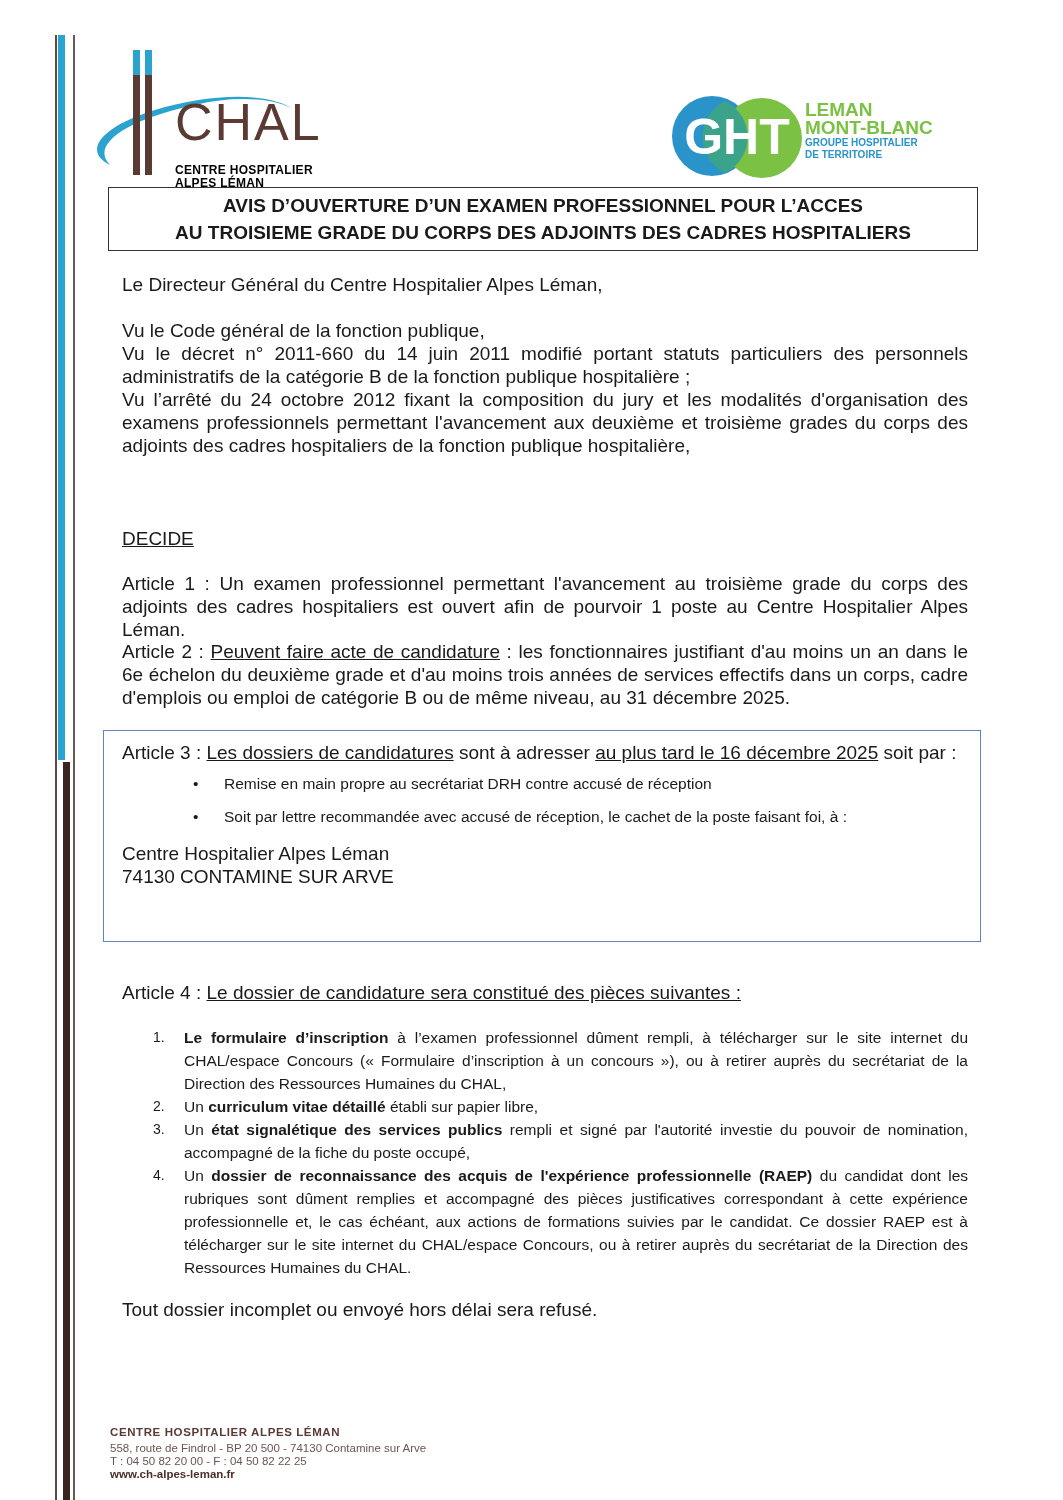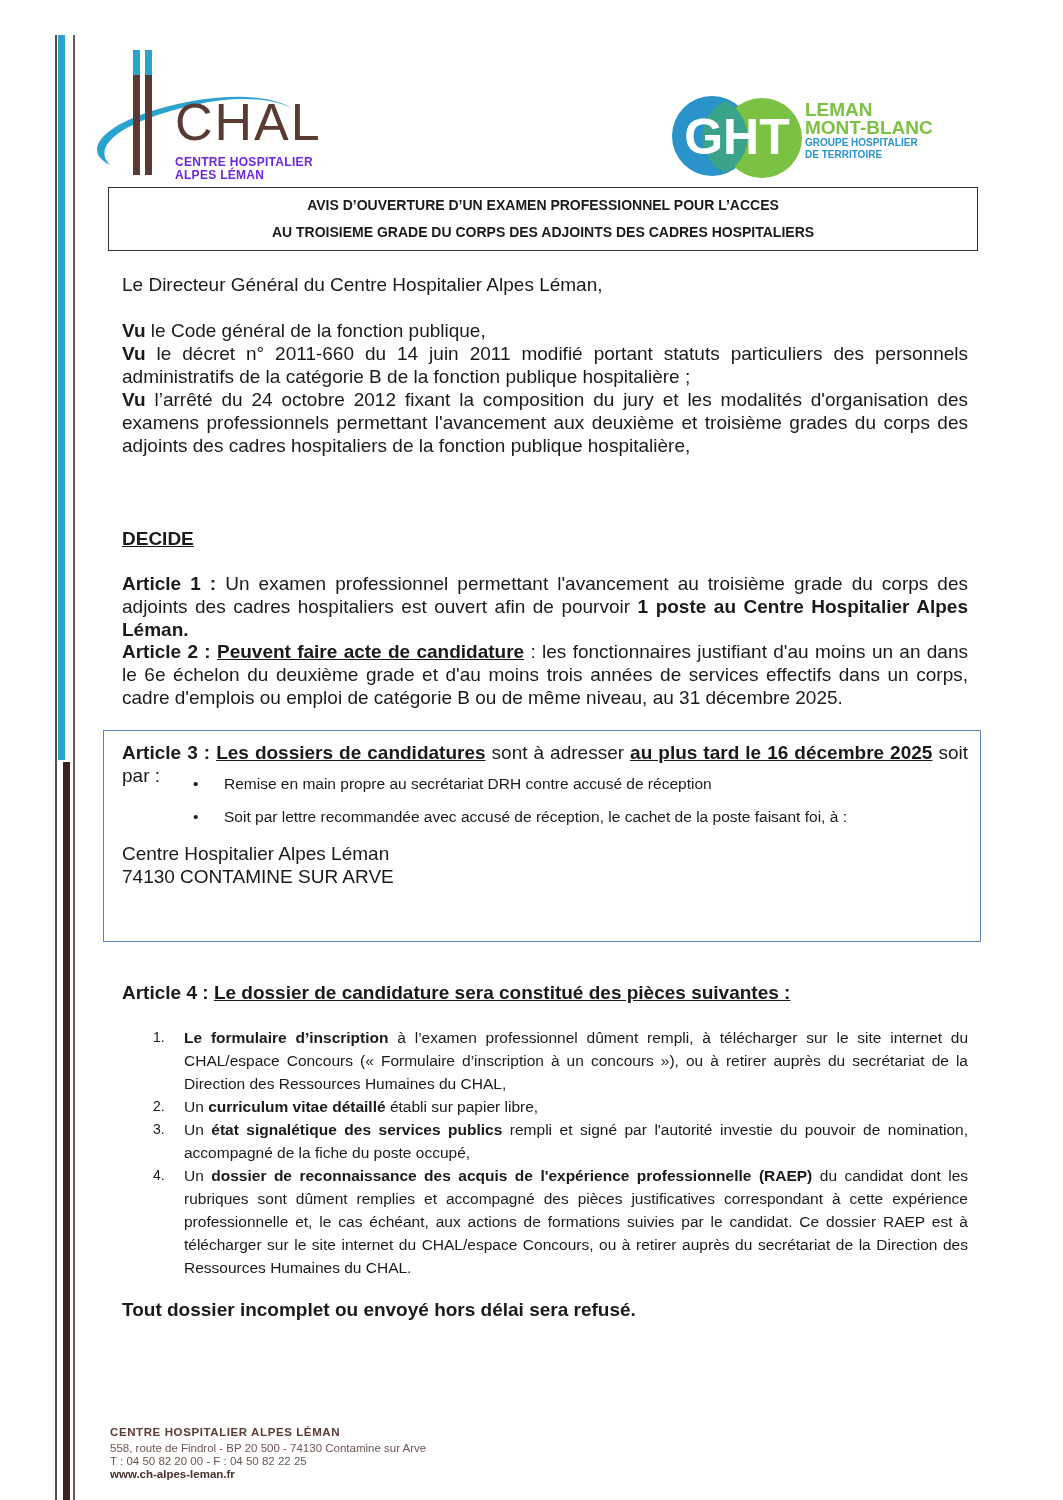--- a/index.html
+++ b/index.html
@@ -6,34 +6,34 @@
   body { width: 1063px; height: 1500px; position: relative; overflow: hidden;
          font-family: "Liberation Sans", sans-serif; color: #1a1a1a; }
   .bar { position: absolute; }
   .thin-l { left: 55px; top: 35px; width: 2px; height: 1465px; background: #5a4a44; }
   .thin-r { left: 73px; top: 35px; width: 2px; height: 1465px; background: #6a5a54; }
   .blue-bar { left: 58px; top: 35px; width: 7px; height: 725px; background: #2aa3cf; }
   .brown-bar { left: 63px; top: 762px; width: 7px; height: 738px; background: #3a2420; }
 
   .logo-chal { position: absolute; left: 85px; top: 40px; width: 260px; height: 140px; }
   .chal-word { position: absolute; left: 90px; top: 52px; font-size: 52px; color: #5b3a33; letter-spacing: 2px; }
-  .chal-sub { position: absolute; left: 90px; top: 116px; font-size: 12px; color: #6d28d9; font-weight: bold; line-height: 13px; letter-spacing: 0.3px; }
+  .chal-sub { position: absolute; left: 90px; top: 124px; font-size: 12px; color: #000000; font-weight: bold; line-height: 13px; letter-spacing: 0.3px; }
 
   .logo-ght { position: absolute; left: 670px; top: 80px; width: 290px; height: 85px; margin-top: 16px; }
   .ght-text { position: absolute; left: 135px; top: 5px; }
   .ght-l1 { font-size: 19px; font-weight: bold; color: #7bc143; line-height: 18px; }
   .ght-l3 { font-size: 10px; font-weight: bold; color: #2a93c9; line-height: 12px; }
 
   .title-box { position: absolute; left: 108px; top: 187px; width: 868px; height: 62px;
                border: 1.5px solid #333; text-align: center; }
-  .title-box div { font-size: 14px; font-weight: bold; line-height: 27px; }
+  .title-box div { font-size: 19px; font-weight: bold; line-height: 27px; }
   .title-box .t1 { margin-top: 4px; }
 
   .txt { position: absolute; left: 122px; width: 846px; font-size: 19px; line-height: 23px; text-align: justify; }
-  .txt b { font-weight: bold; margin-top: 40px; }
+  .txt b { font-weight: normal; margin-top: 40px; }
   .u { text-decoration: underline; }
   .center { }
 
   .art3-box { position: absolute; left: 103px; top: 730px; width: 876px; height: 210px;
               border: 1.5px solid #5b86c0; }
   .bullet { position: absolute; left: 200px; font-size: 15.5px; }
   .bullet .dot { position: absolute; left: -7px; top: 0; }
   .bullet span.t { position: absolute; left: 24px; white-space: nowrap; }
 
   ol.items { position: absolute; left: 150px; top: 1026px; width: 818px; margin: 0; padding: 0; list-style: none; }

